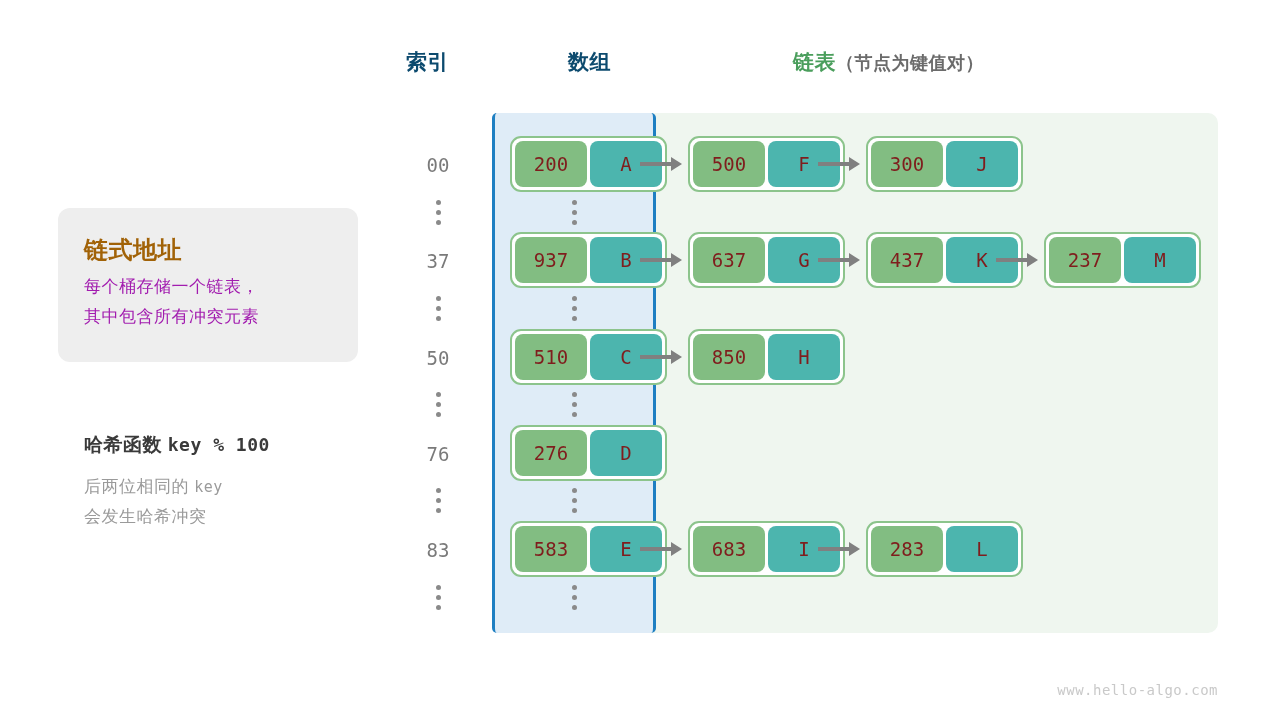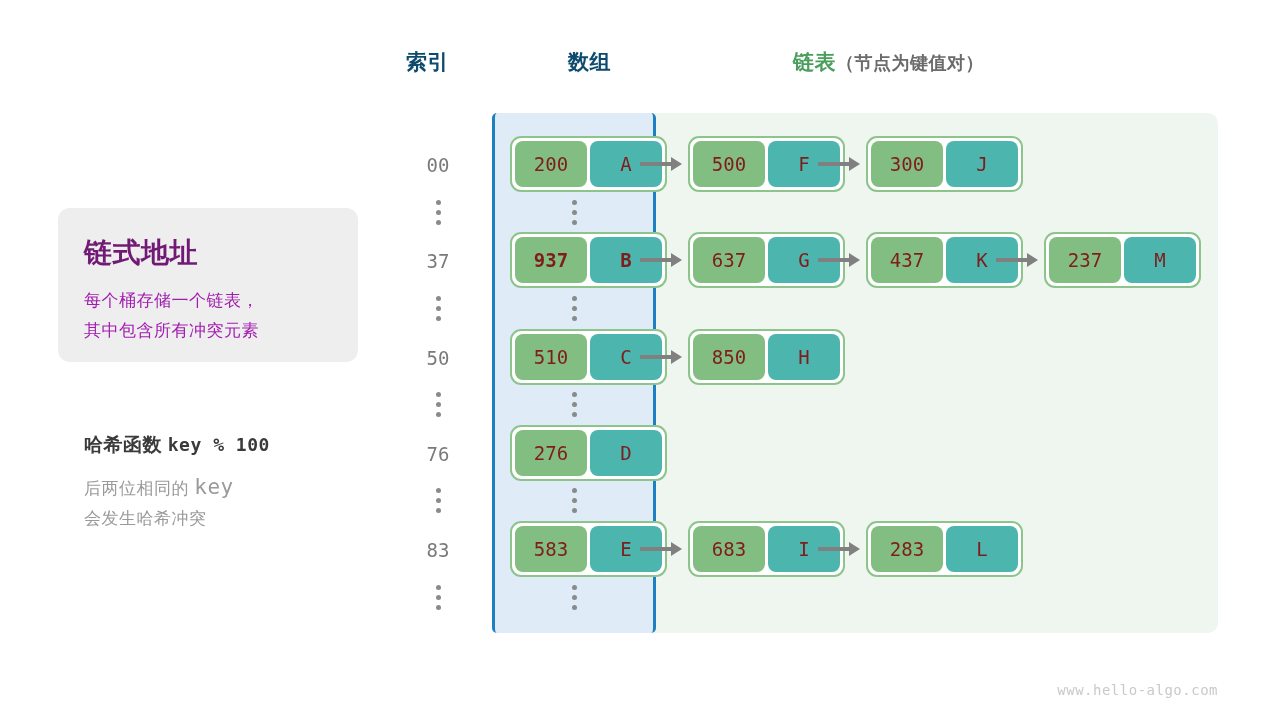--- a/index.html
+++ b/index.html
@@ -46,24 +46,24 @@
     left: 58px;
     top: 208px;
     width: 300px;
     height: 154px;
     background: #eeeeee;
     border-radius: 12px;
     box-sizing: border-box;
     padding: 26px 0 0 26px;
   }
   .card-title {
-    font-size: 28px;
-    font-weight: bold;
-    color: #701a75;
-    margin: 0 0 14px 0;
+    font-size: 24px;
+    font-weight: bold;
+    color: #a16207;
+    margin: 0 0 6px 0;
     letter-spacing: 0.5px;
   }
   .card-line {
     font-size: 17px;
     color: #a21caf;
     line-height: 30px;
     letter-spacing: 0.5px;
   }
 
   .note {
@@ -85,21 +85,21 @@
     font-weight: bold;
   }
   .note-line {
     font-size: 17px;
     color: #9a9a9a;
     line-height: 30px;
     letter-spacing: 0.5px;
   }
   .note-line .mono {
     font-family: "DejaVu Sans Mono", monospace;
-    font-size: 21px;
+    font-size: 15px;
   }
 
   
   .list-panel {
     position: absolute;
     left: 492px;
     top: 113px;
     width: 726px;
     height: 520px;
     background: #eff6ef;
@@ -250,21 +250,21 @@
     </div>
     <div class="arrow" style="left: 818px; top: 158px; width: 42px;">
       <div class="shaft"></div>
       <div class="head"></div>
     </div>
     <div class="node" style="left: 866px; top: 136px;">
       <div class="cell key">300</div>
       <div class="cell val">J</div>
     </div>
     <div class="index-label" style="top: 250px;">37</div>
-    <div class="node" style="left: 510px; top: 232px; font-weight: bold;">
+    <div class="node" style="left: 510px; top: 232px;">
       <div class="cell key">937</div>
       <div class="cell val">B</div>
     </div>
     <div class="arrow" style="left: 640px; top: 254px; width: 42px;">
       <div class="shaft"></div>
       <div class="head"></div>
     </div>
     <div class="node" style="left: 688px; top: 232px;">
       <div class="cell key">637</div>
       <div class="cell val">G</div>

